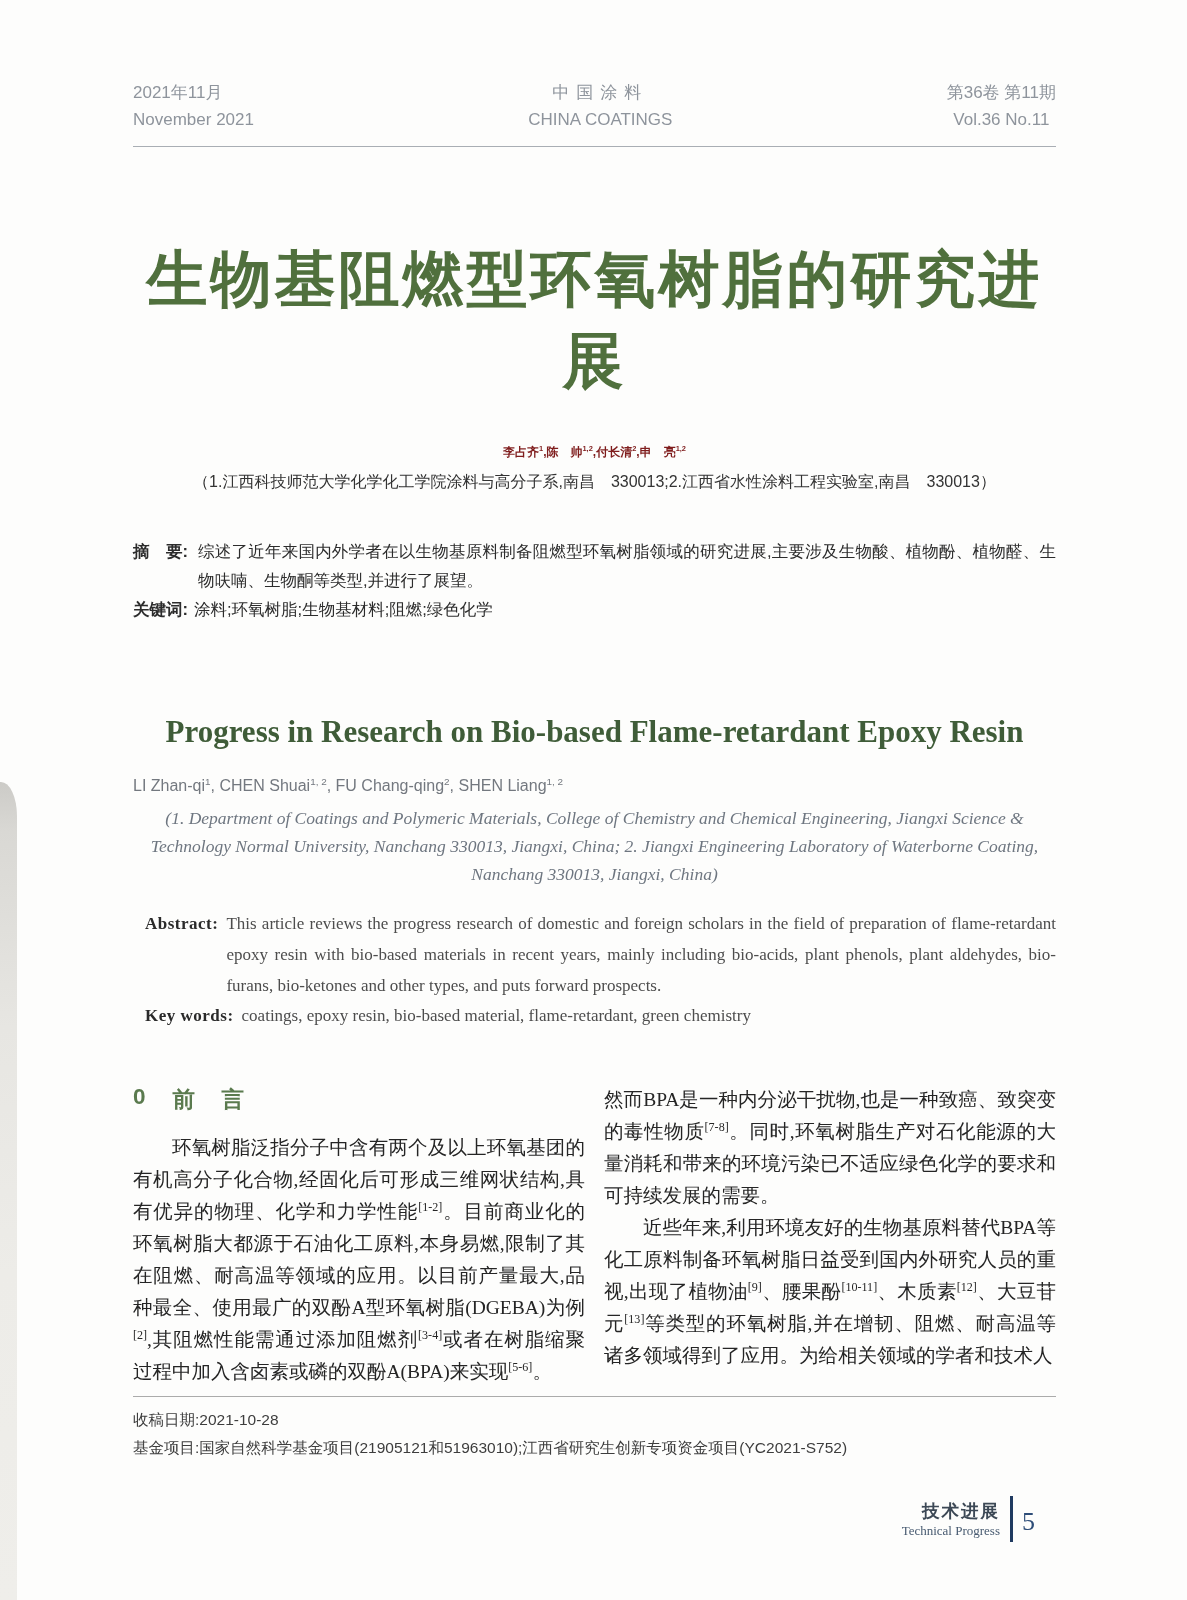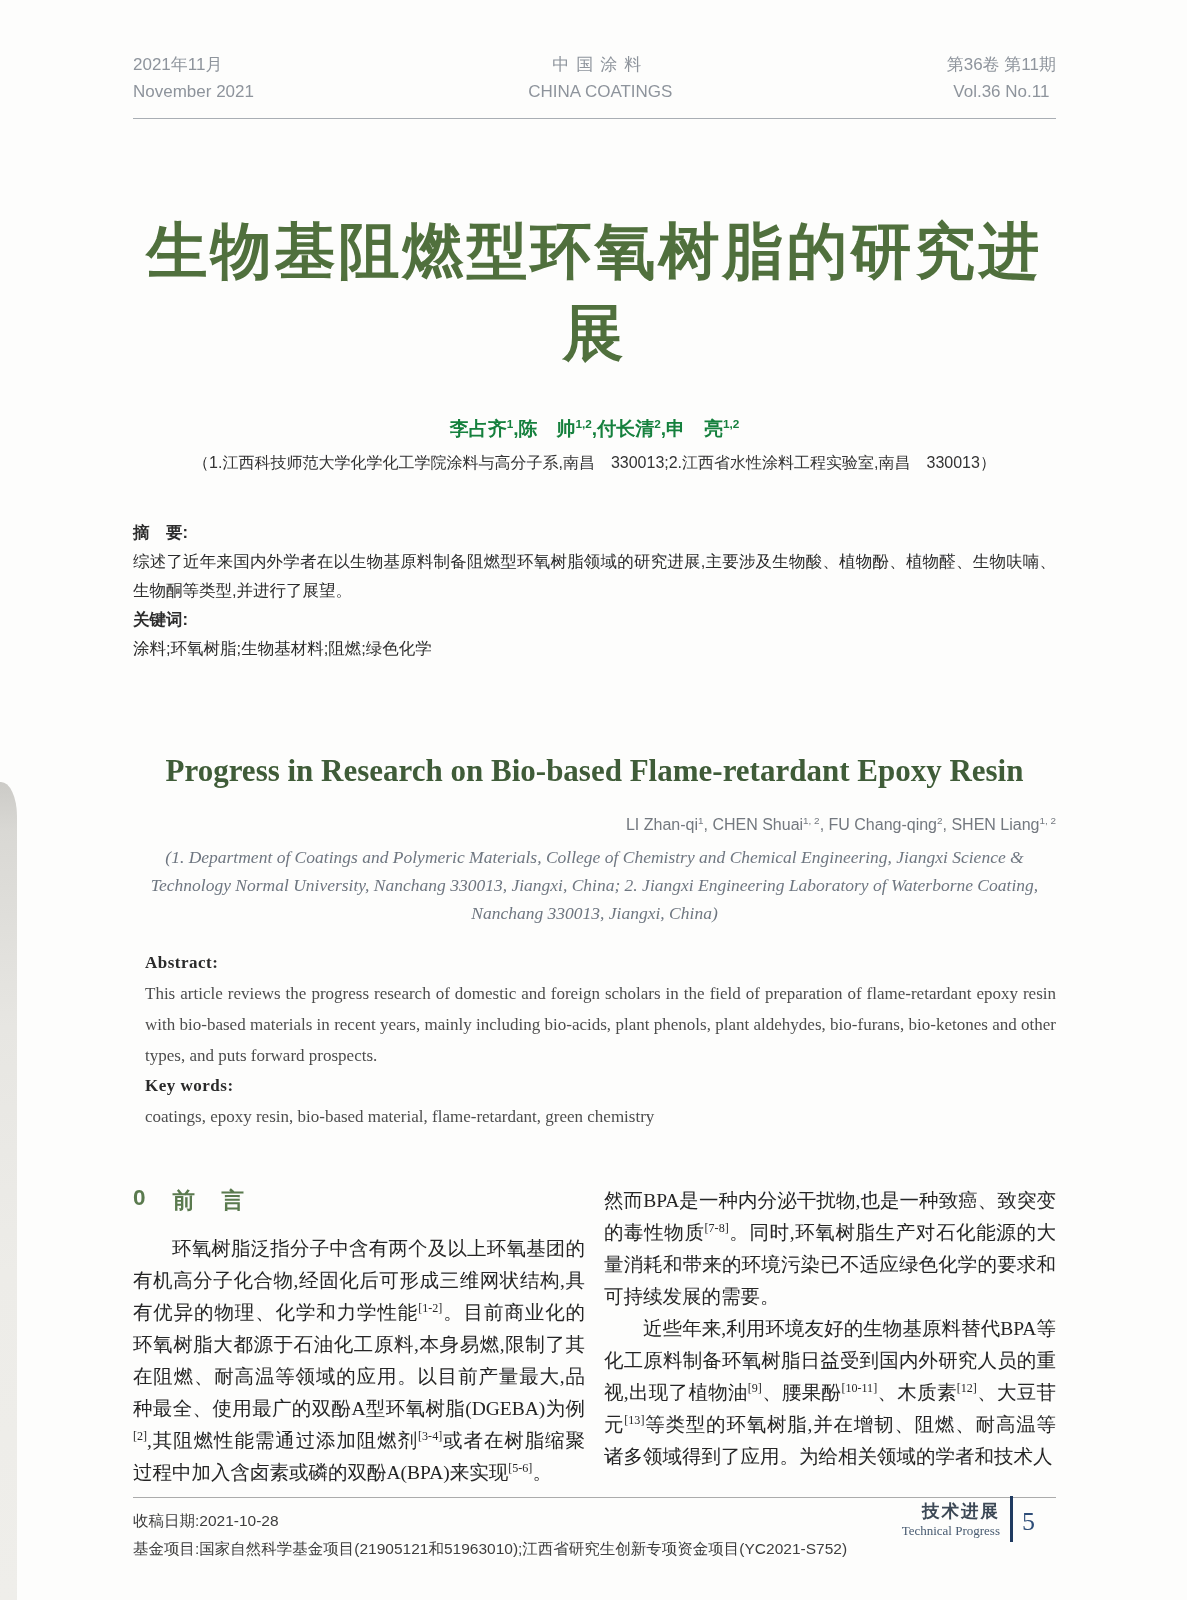--- a/index.html
+++ b/index.html
@@ -15,59 +15,59 @@
   
   .edge-shadow {
     position:absolute; left:0; top:782px; width:17px; height:818px;
     background:linear-gradient(180deg,#cccbc7 0%,#d9d8d4 6%,#e7e6e2 30%,#edece8 60%,#efeeea 100%);
     border-top-right-radius:16px 34px;
   }
   .content { position:absolute; left:133px; top:0; width:923px; }
 
   
   .journal-head {
-    padding-top:52px; padding-bottom:12px;
+    padding-top:80px; padding-bottom:12px;
     border-bottom:1.5px solid #a9aeb4;
     display:flex; justify-content:space-between; align-items:flex-end;
     color:#8e949c; font-size:17px; line-height:1.58;
   }
   .head-cell-left { text-align:left; }
   .head-cell-center { text-align:center; }
   .head-cell-center .cn { letter-spacing:7px; }
   .head-cell-right { text-align:center; }
 
   
   .title-cn {
     margin-top:92px;
     text-align:center;
     font-size:61px; font-weight:bold; letter-spacing:3px;
     color:#50703d;
   }
-  .authors-cn { margin-top:21px; text-align:center; font-size:19px; font-weight:600; color:#15803d; }
+  .authors-cn { margin-top:21px; text-align:center; font-size:12px; font-weight:600; color:#7f1d1d; }
   .affil-cn   { margin-top:11px; text-align:center; font-size:16px; color:#333; }
 
   sup { font-size:0.62em; line-height:0; }
 
   
   .meta-cn { margin-top:44px; font-size:16.5px; line-height:1.76; color:#2c2c2c; }
-  .row-flex { display:flex; align-items:flex-start;flex-direction:column; }
+  .row-flex { display:flex; align-items:flex-start; }
   .lbl { font-weight:700; white-space:nowrap; }
   .abstract-cn-text { flex:1; text-align:justify; }
   .class-row { display:flex; justify-content:space-between; font-weight:600; }
   .doi-line { font-family:"Liberation Serif","DejaVu Serif",serif; font-weight:400; color:#1e1e1e; letter-spacing:0.2px; }
 
   
   .title-en {
     margin:86px auto 0 auto; max-width:870px;
     text-align:center;
     font-family:"Liberation Serif","DejaVu Serif",serif;
     font-size:31px; font-weight:bold; line-height:1.45;
     color:#3f5c38;
   }
-  .authors-en { margin-top:22px; text-align:right; font-size:16px; color:#73787f; }
+  .authors-en { margin-top:22px; text-align:left; font-size:16px; color:#73787f; }
   .affil-en {
     margin-top:9px; text-align:center;
     font-family:"Liberation Serif","DejaVu Serif",serif;
     font-style:italic; font-size:17.5px; line-height:1.62; color:#6e7680;
   }
 
   
   .meta-en {
     margin-top:20px;
     font-family:"Liberation Serif","DejaVu Serif",serif;

